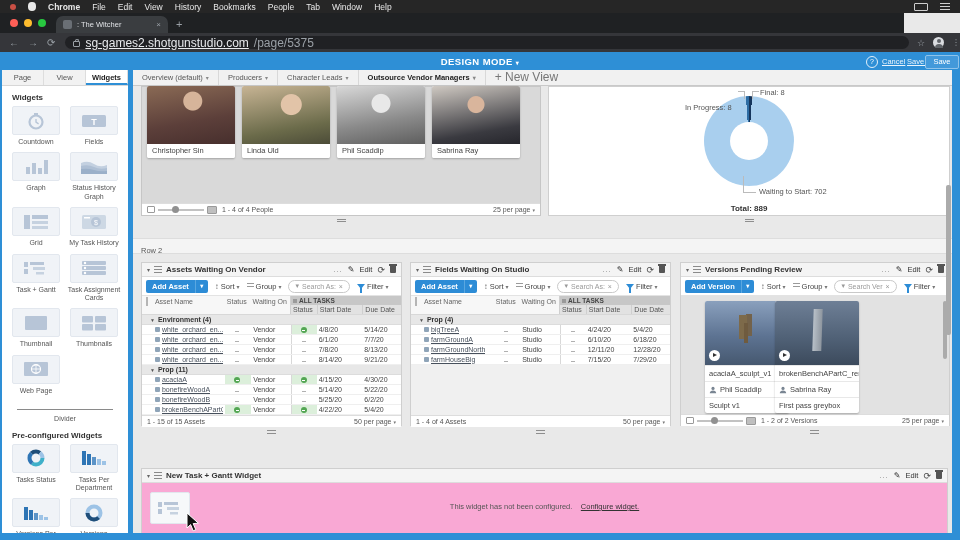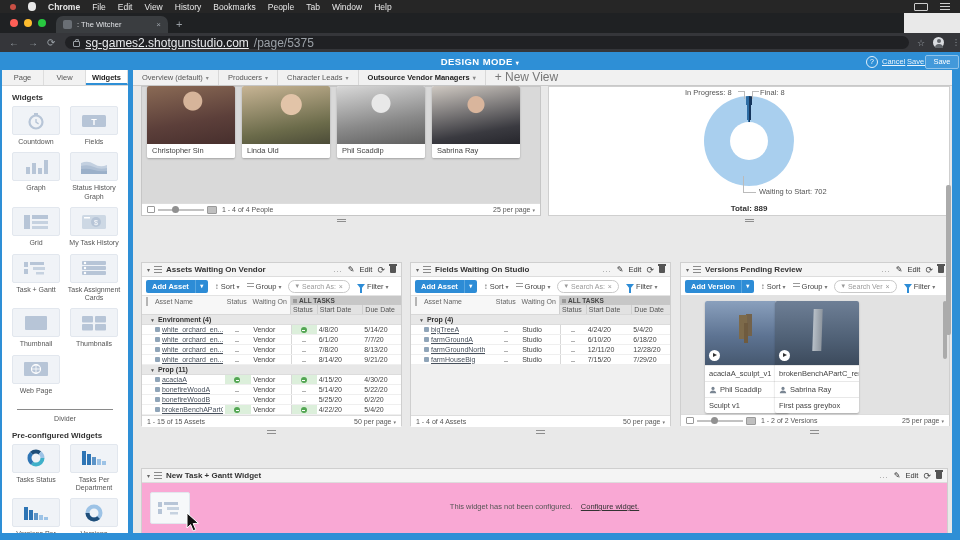--- a/index.html
+++ b/index.html
@@ -514,30 +514,31 @@
       <span class="perpage">
           <span>25 per page</span>
           <span class="chev">▾</span>
         </span>
     </div>
   </div>
   <div class="abs handle" style="left:337px;top:219px"></div>
 
   <div class="abs widget" style="left:548px;top:86px;width:402px;height:130px">
     <div class="abs donut" style="left:155px;top:9px"></div>
-    <span class="abs clabel" style="left:136px;top:1px">In Progress: 8</span>
+    <span class="abs clabel" style="left:136px;top:16px">In Progress: 8</span>
     <span class="abs clabel" style="left:211px;top:1px">Final: 8</span>
     <span class="abs conn" style="left:189px;top:4px;width:6px;height:7px;border-top:1px solid #bbb;border-right:1px solid #bbb"></span>
     <span class="abs conn" style="left:203px;top:4px;width:6px;height:7px;border-top:1px solid #bbb;border-left:1px solid #bbb"></span>
     <span class="abs conn" style="left:194px;top:89px;width:12px;height:16px;border-left:1px solid #bbb;border-bottom:1px solid #bbb"></span>
     <span class="abs clabel" style="left:210px;top:100px">Waiting to Start: 702</span>
     <span class="abs ctotal" style="left:155px;top:117px;width:90px">Total: 889</span>
   </div>
   <div class="abs handle" style="left:745px;top:219px"></div>
 
+  <div class="abs rowstrip" style="top:238px"><span>Row 2</span></div>
 
   <div class="abs widget" style="left:141px;top:262px;width:261px;height:164px">
     <div class="whead">
       <span class="chev">▾</span>
       <span class="hamb"></span>
       <span class="wtitle">Assets Waiting On Vendor</span>
       <span class="sp"></span>
       <span class="hicons">
         <span class="more">...</span>
         <span class="pencil">✎</span>

